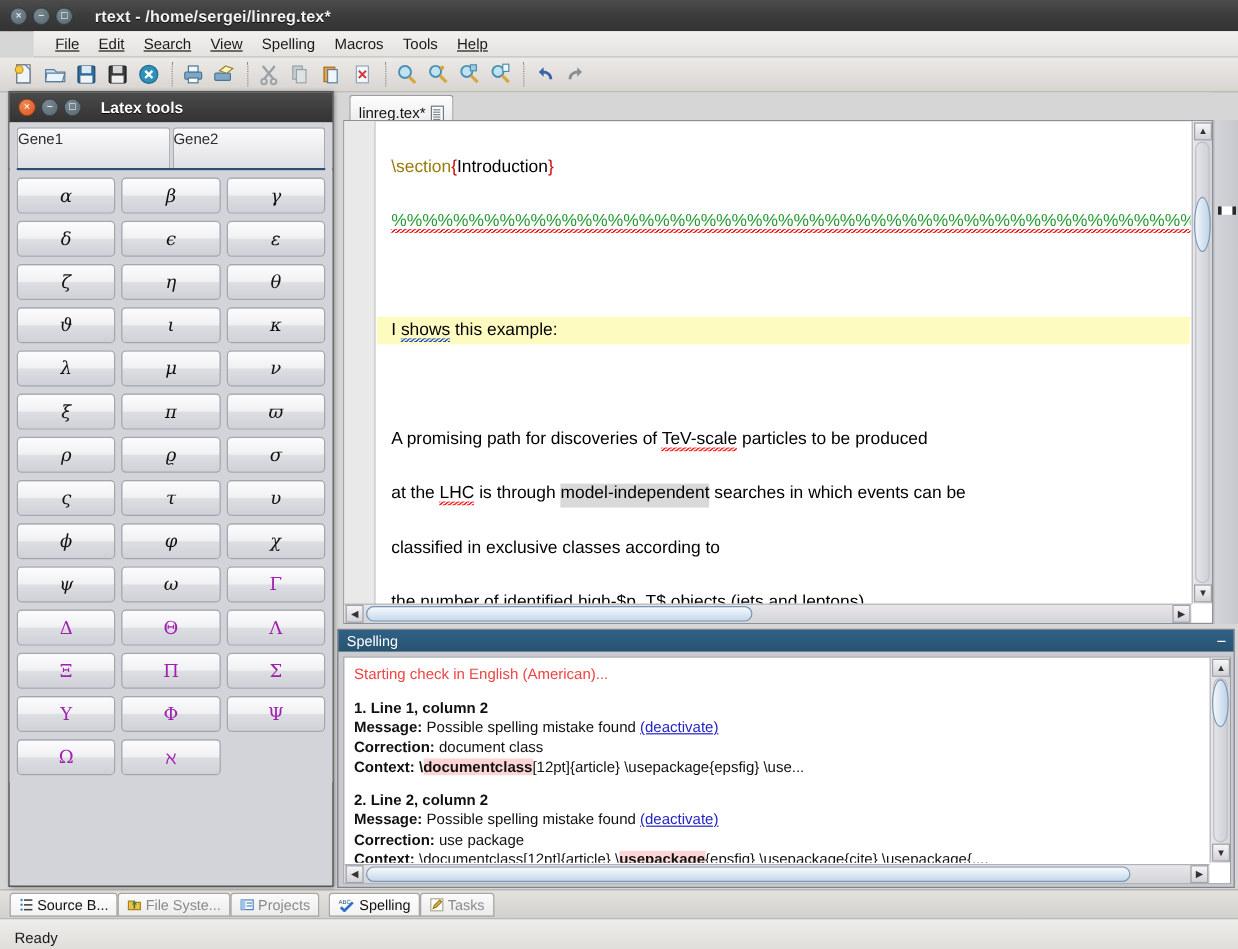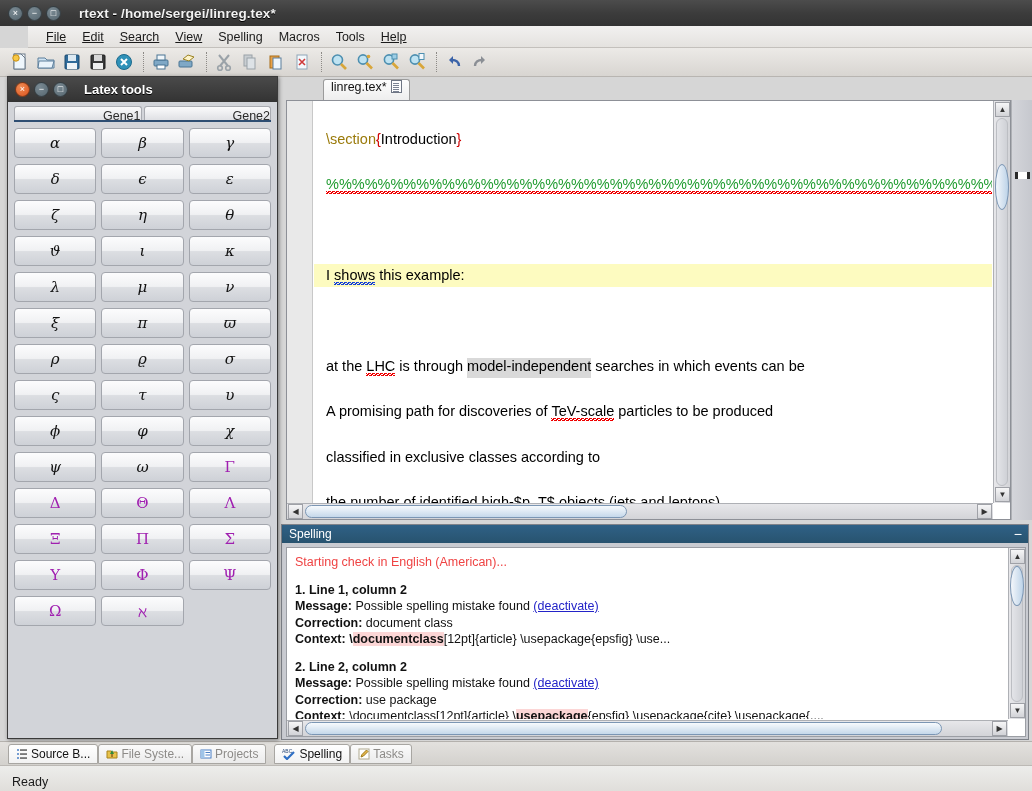--- a/index.html
+++ b/index.html
@@ -61,21 +61,21 @@
   #lxtitle{
     height:25px; background:linear-gradient(to bottom,#4a4a4a,#333);
     display:flex; align-items:center; padding-left:7px;
   }
   #lxtitle .wbtn.close{ background:radial-gradient(circle at 35% 30%,#f08a52,#d9541f); }
   #lxtitle-text{ color:#fff; font-weight:bold; font-size:13px; margin-left:12px;
                  text-shadow:0 1px 0 #000; }
   #lxtabs{ padding:4px 6px 0 6px; background:#d2d4d9; }
   .lxrow{ display:flex; gap:2px; }
   .lxtab{
-    flex:1; height:14px; line-height:19px; text-align:right;
+    flex:1; height:34px; line-height:19px; text-align:left;
     font-size:12.5px; color:#2b2b2b;
     background:linear-gradient(to bottom,#fbfbfc,#dfe0e4);
     border:1px solid #a9abb1; border-bottom:none;
     border-radius:3px 3px 0 0;
   }
   .lxtab.active{
     background:linear-gradient(to bottom,#d4dde8,#aec4dc);
     border:1px solid #5e82ab; border-bottom:none;
     color:#14213a;
   }
@@ -95,21 +95,21 @@
 
   
   #edtabstrip{
     position:absolute; left:286px; top:77px; width:725px; height:24px;
     background:#d6d6d6;
   }
   #edtab{
     position:absolute; left:5px; top:2px; height:22px;
     background:linear-gradient(to bottom,#fdfdfd,#ededed);
     border:1px solid #9b9b9b; border-bottom:none; border-radius:3px 3px 0 0;
-    display:flex; align-items:flex-start; padding:0 7px; gap:4px;margin-left:32px;
+    display:flex; align-items:flex-end; padding:0 7px; gap:4px;
   }
   #edtab-label{ font-size:12.5px; color:#111; }
   .doc-icon{ width:11px; height:13px; background:#fdfdfd;
              border:1px solid #6f7684; position:relative; display:inline-block; }
   .doc-icon:before{ content:""; position:absolute; left:1px; top:2px; right:2px; height:1px;
              box-shadow:0 0 0 0 #000,0 2px 0 0 #7b8393,0 4px 0 0 #7b8393,0 6px 0 0 #7b8393,0 8px 0 0 #7b8393;
              background:#7b8393; }
 
   #editorbox{
     position:absolute; left:286px; top:100px; width:725px; height:420px;
@@ -381,22 +381,22 @@
 </div>
 
 <div id="editorbox">
   <div id="edgutter"></div>
   <div id="edtext">
 <div class="ln"><span class="kw">\section</span><span class="br">{</span><span>Introduction</span><span class="br">}</span></div>
 <div class="ln"><span class="cm sq-red">%%%%%%%%%%%%%%%%%%%%%%%%%%%%%%%%%%%%%%%%%%%%%%%%%%%%%%%%%%%%%%%%%%</span></div>
 <div class="ln">&nbsp;</div>
 <div class="ln hl">I <span class="sq-blue">shows</span> this example:</div>
 <div class="ln">&nbsp;</div>
+<div class="ln">A promising path for discoveries of <span class="sq-red">TeV-scale</span> particles to be produced</div>
 <div class="ln">at the <span class="sq-red">LHC</span> is through <span class="sq-red selbg">model-independent</span> searches in which events can be</div>
-<div class="ln">A promising path for discoveries of <span class="sq-red">TeV-scale</span> particles to be produced</div>
 <div class="ln">classified in exclusive classes according to</div>
 <div class="ln">the number of identified <span class="sq-red">high-$p_T$</span> objects (jets and leptons).</div>
 
 
 
 
 
 
 
 

